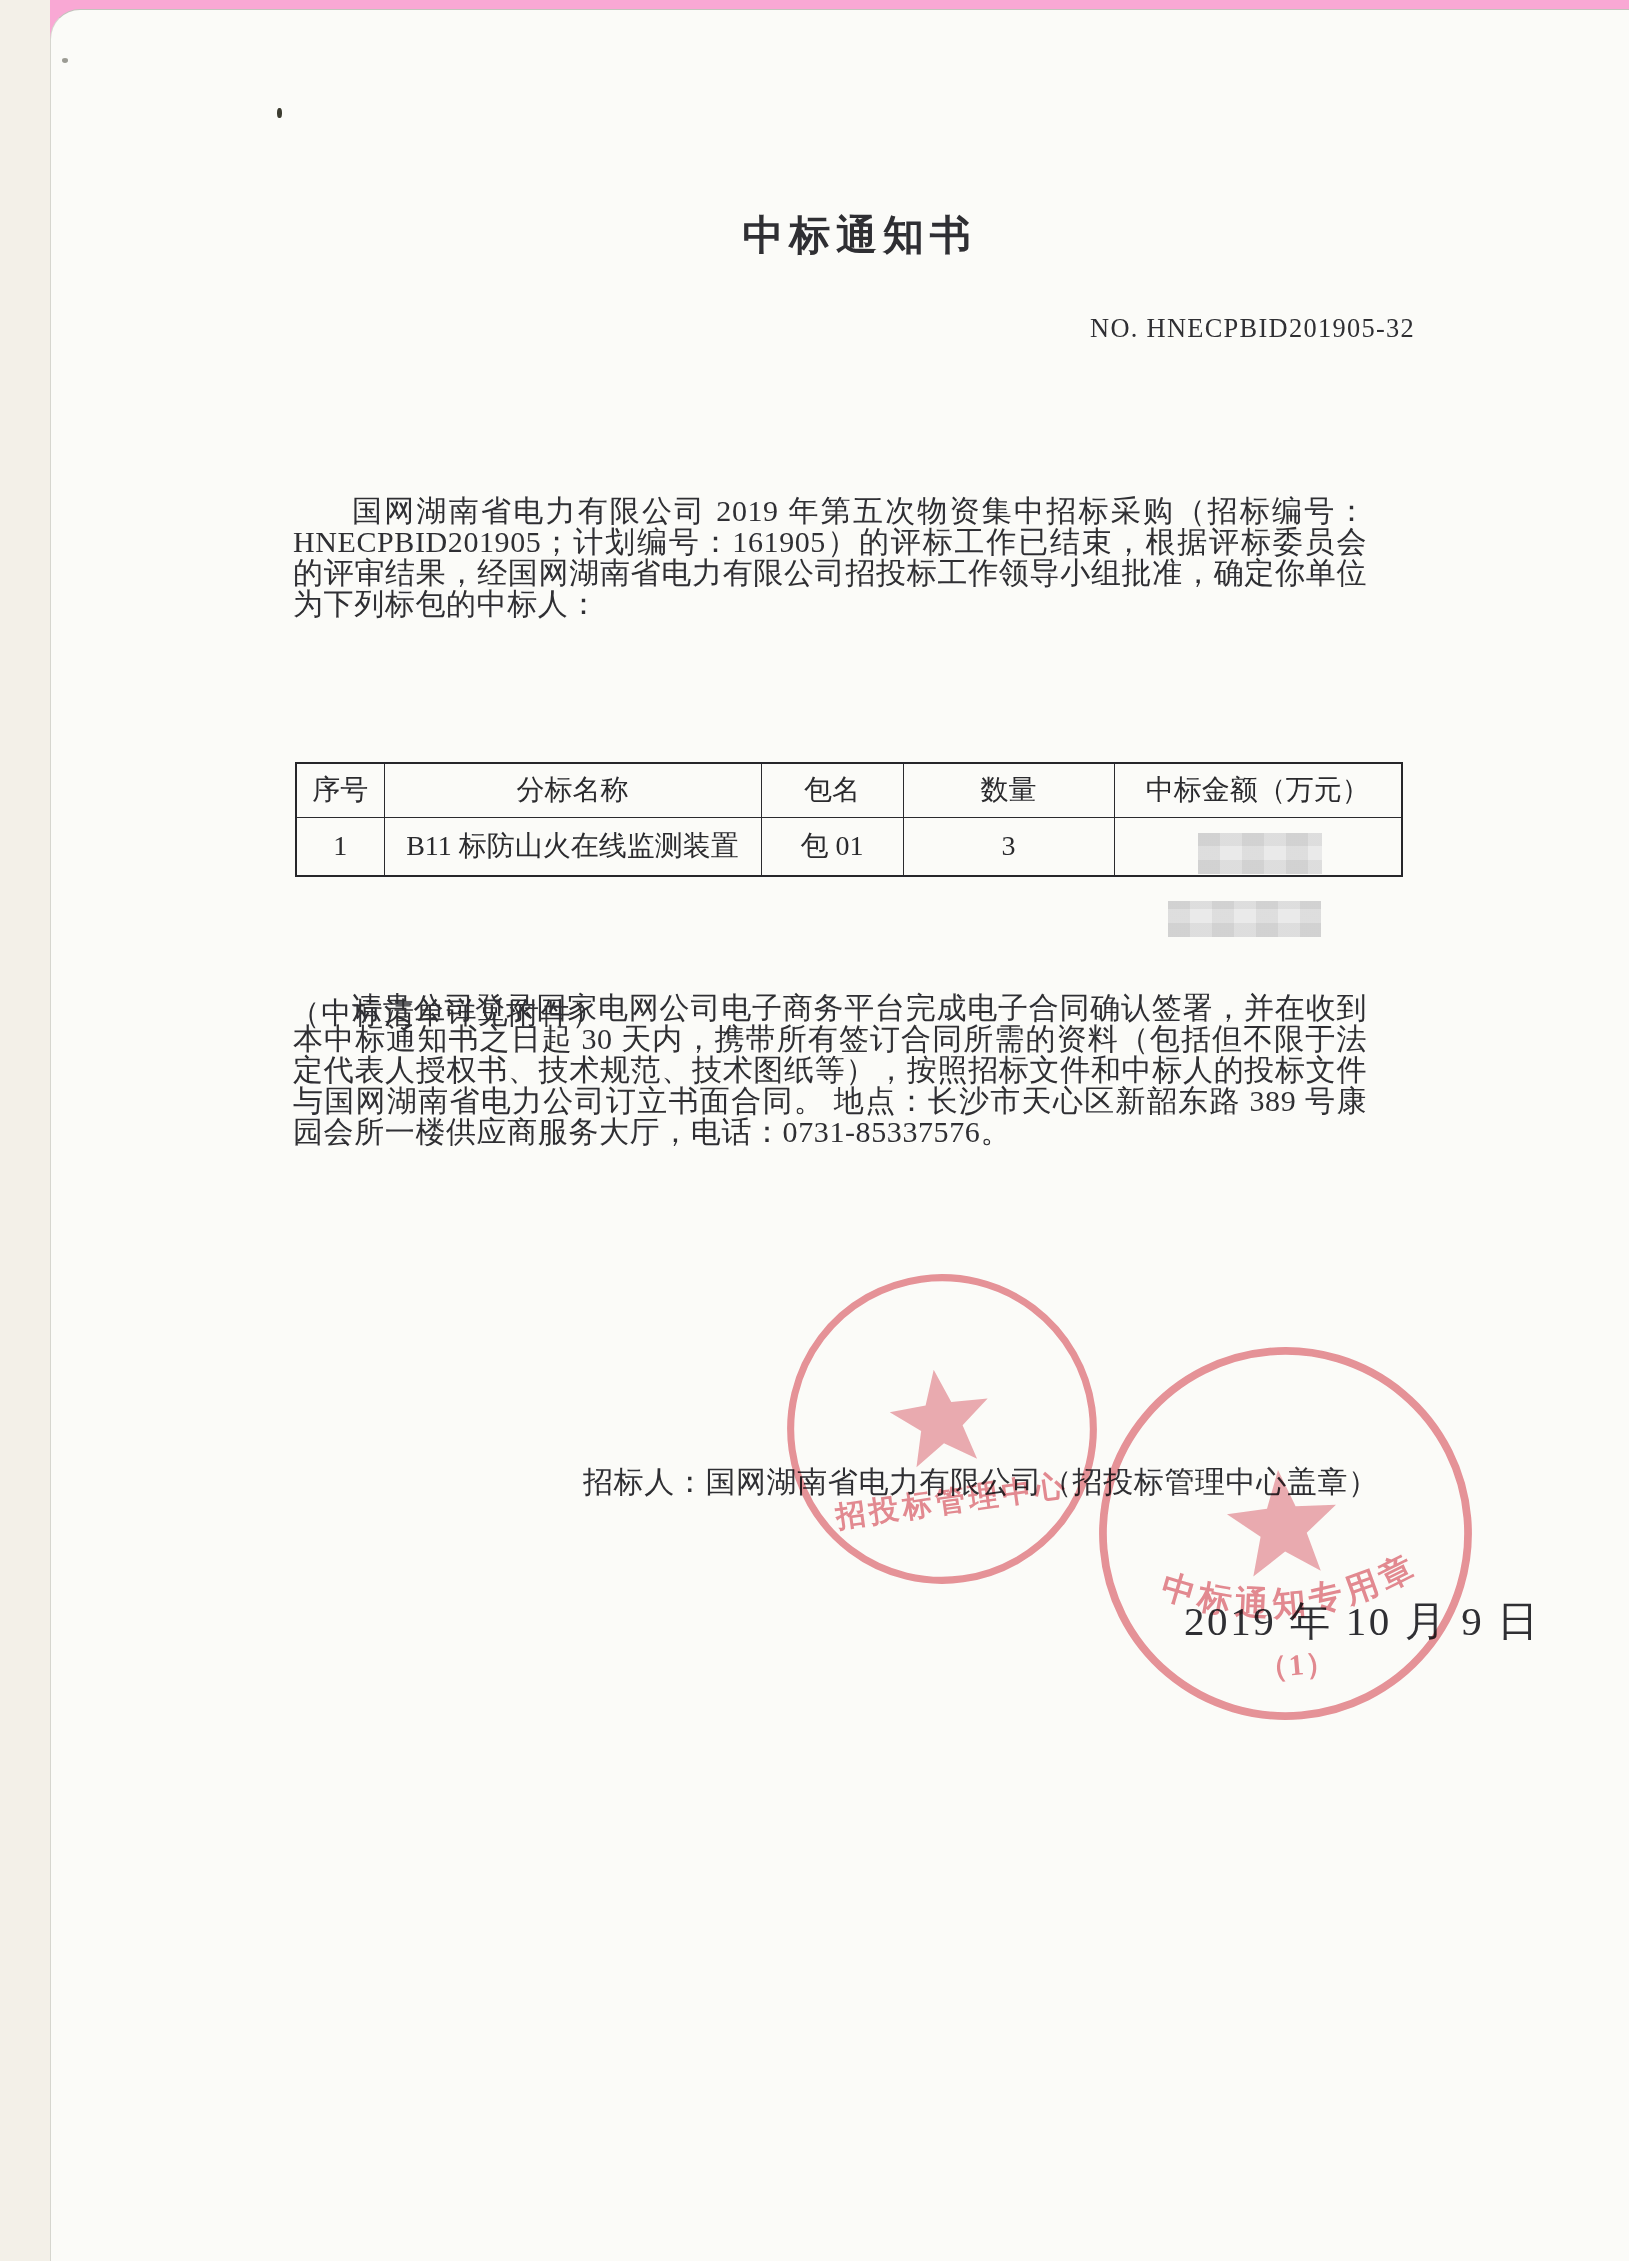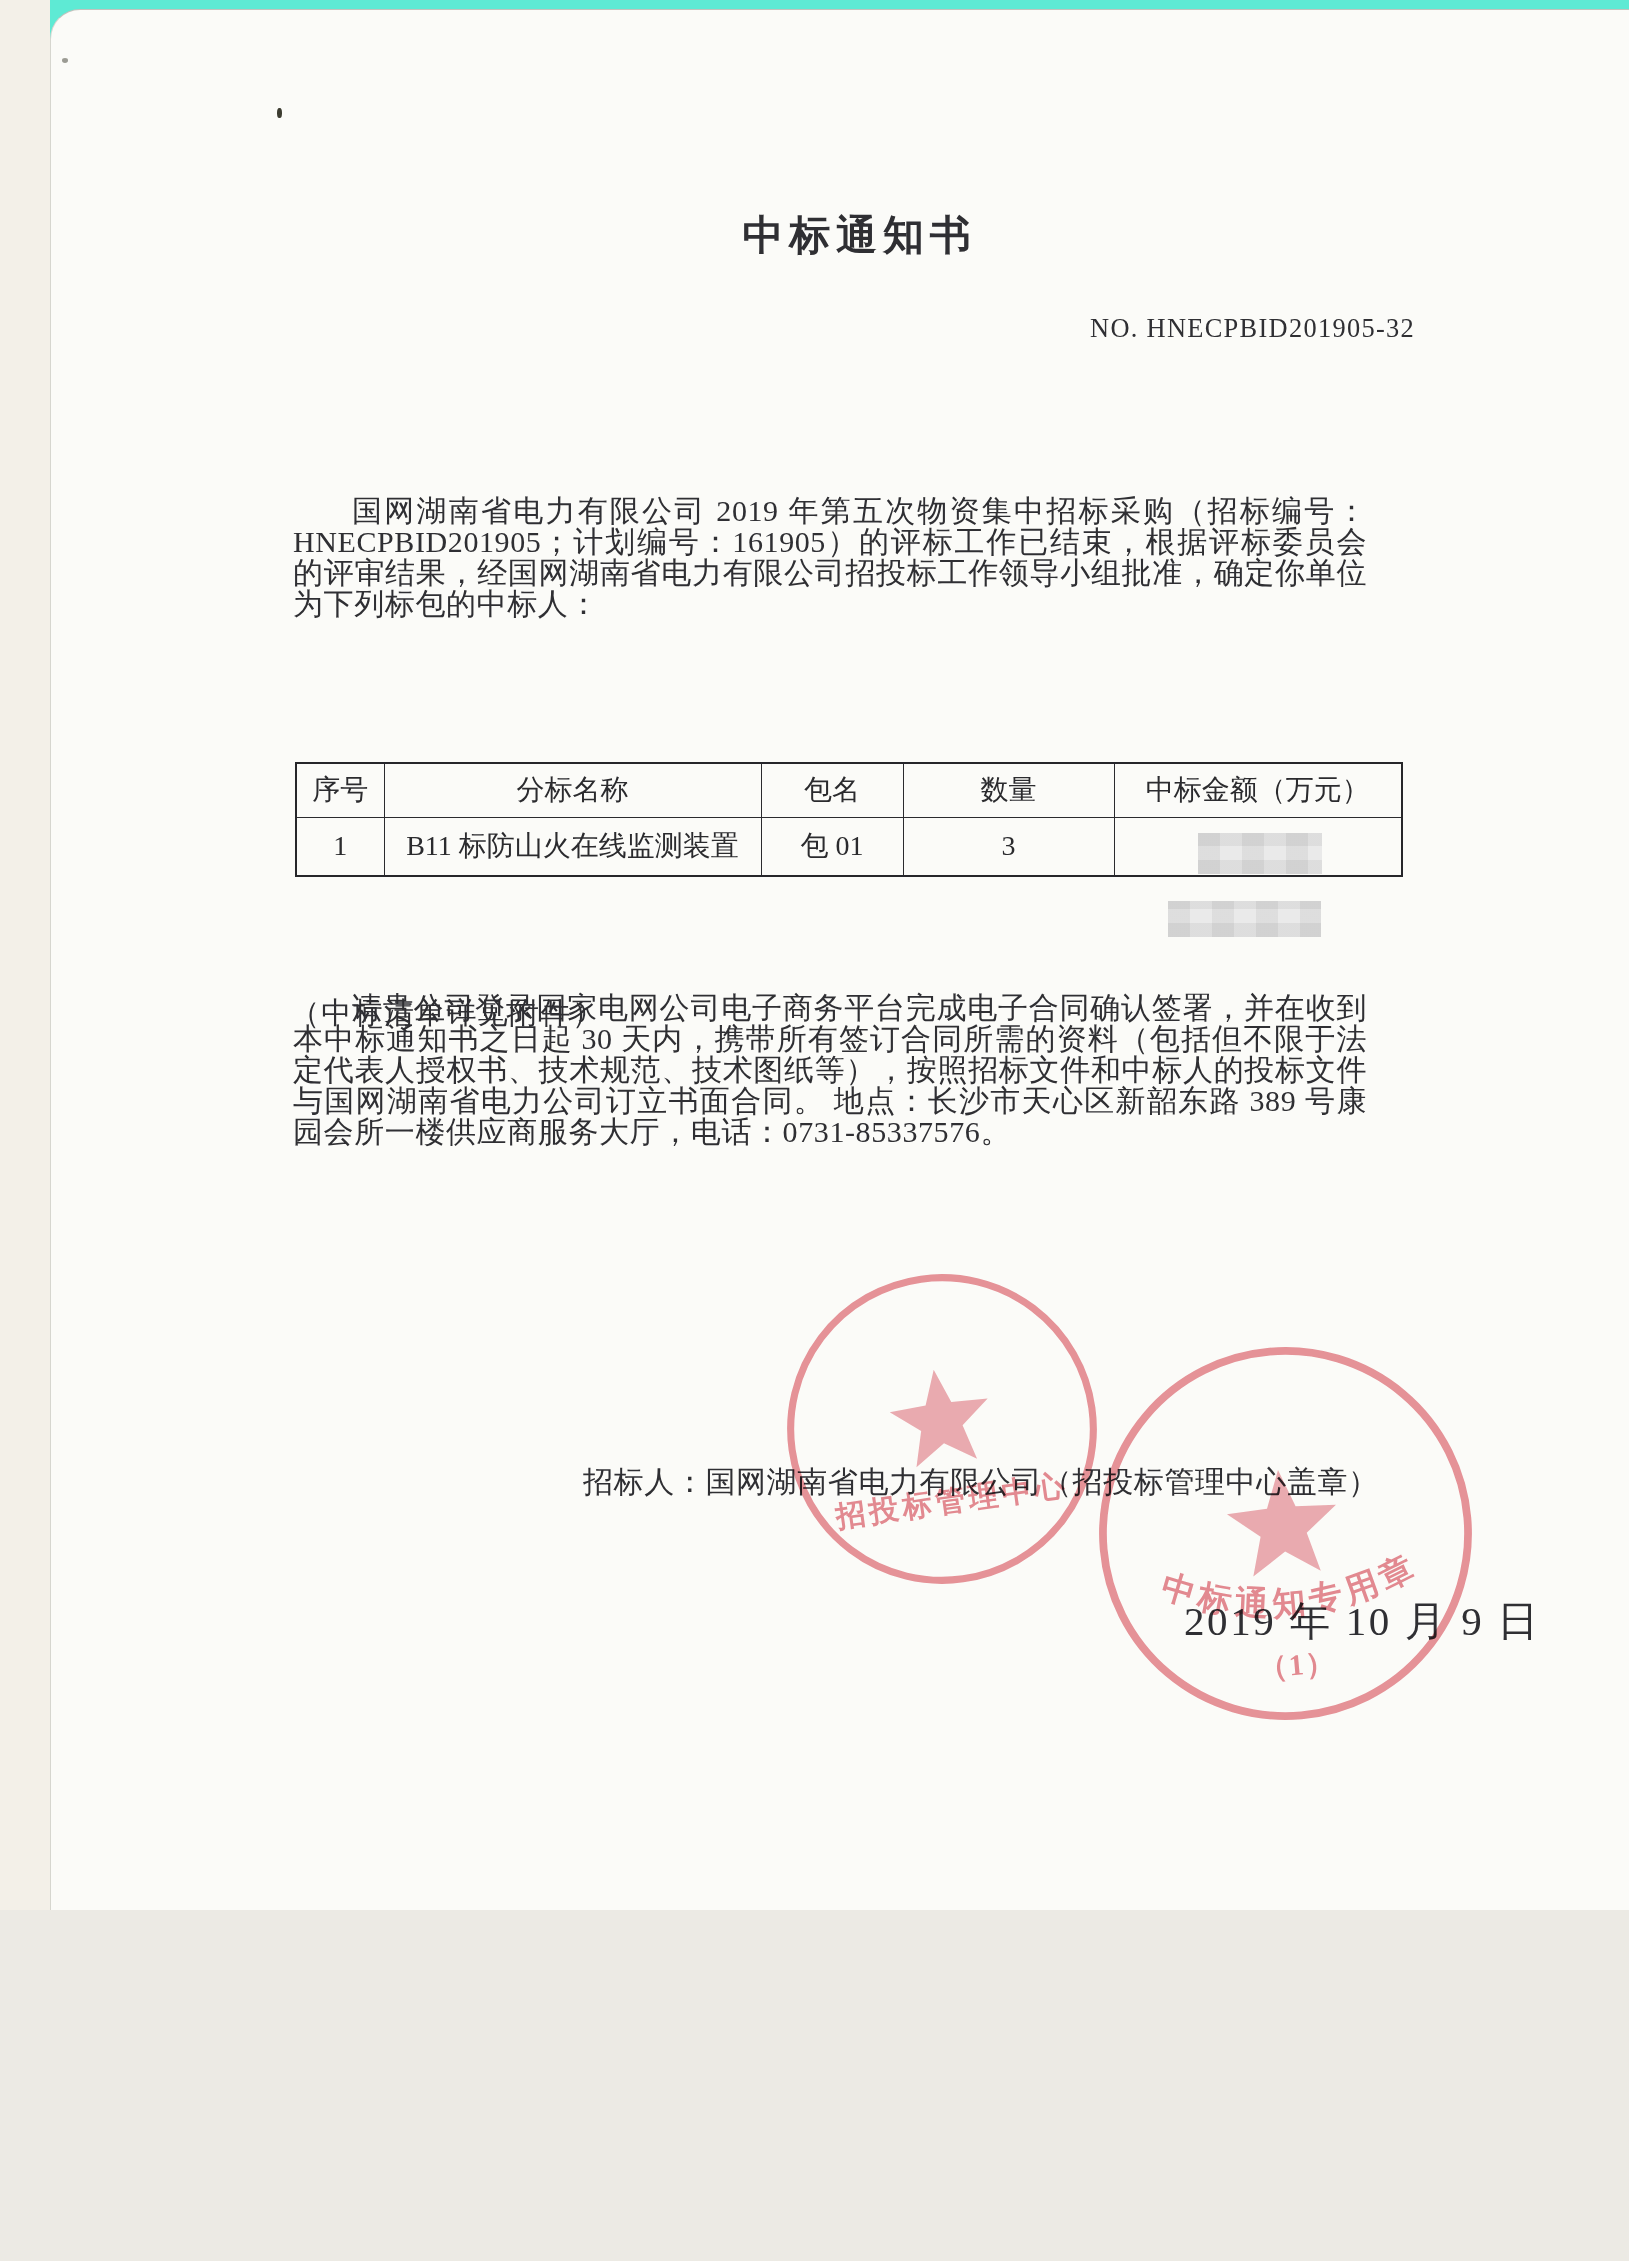--- a/index.html
+++ b/index.html
@@ -1,18 +1,18 @@
 <!DOCTYPE html>
 <html style="font-size:10.3px"><head>
 <meta charset="utf-8">
 <style>
   html,body{margin:0;padding:0;background:#eceae4;}
   .page{
-    position:relative;width:1630px;height:1910px;overflow:hidden;
-    background:#5eead4;
+    position:relative;width:1630px;height:2261px;overflow:hidden;
+    background:#f9a8d4;
     font-family:"Liberation Serif","DejaVu Serif",serif;
     color:#2f2f33;
   }
   .left-strip{position:absolute;left:0;top:0;width:50px;height:100%;background:#f3f0e8;}
   .page-edge{
     position:absolute;left:50px;top:9px;right:-2.6px;bottom:-2.6px;
     border-top:1.9px solid rgba(150,150,140,.55);
     border-left:1.9px solid rgba(170,168,158,.45);
     border-top-left-radius:30px;
     background:#fbfbf8;

